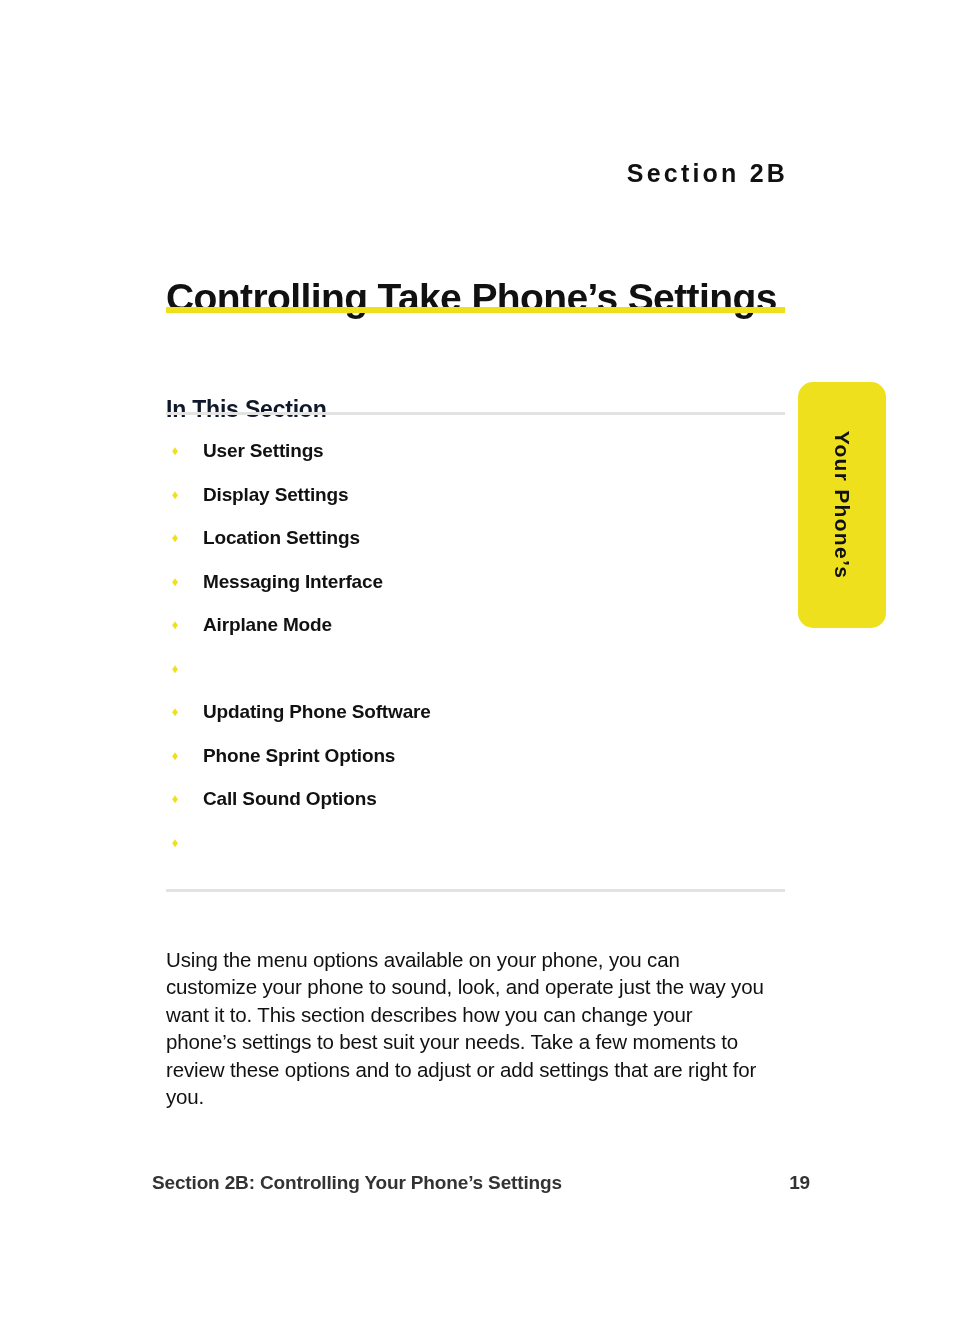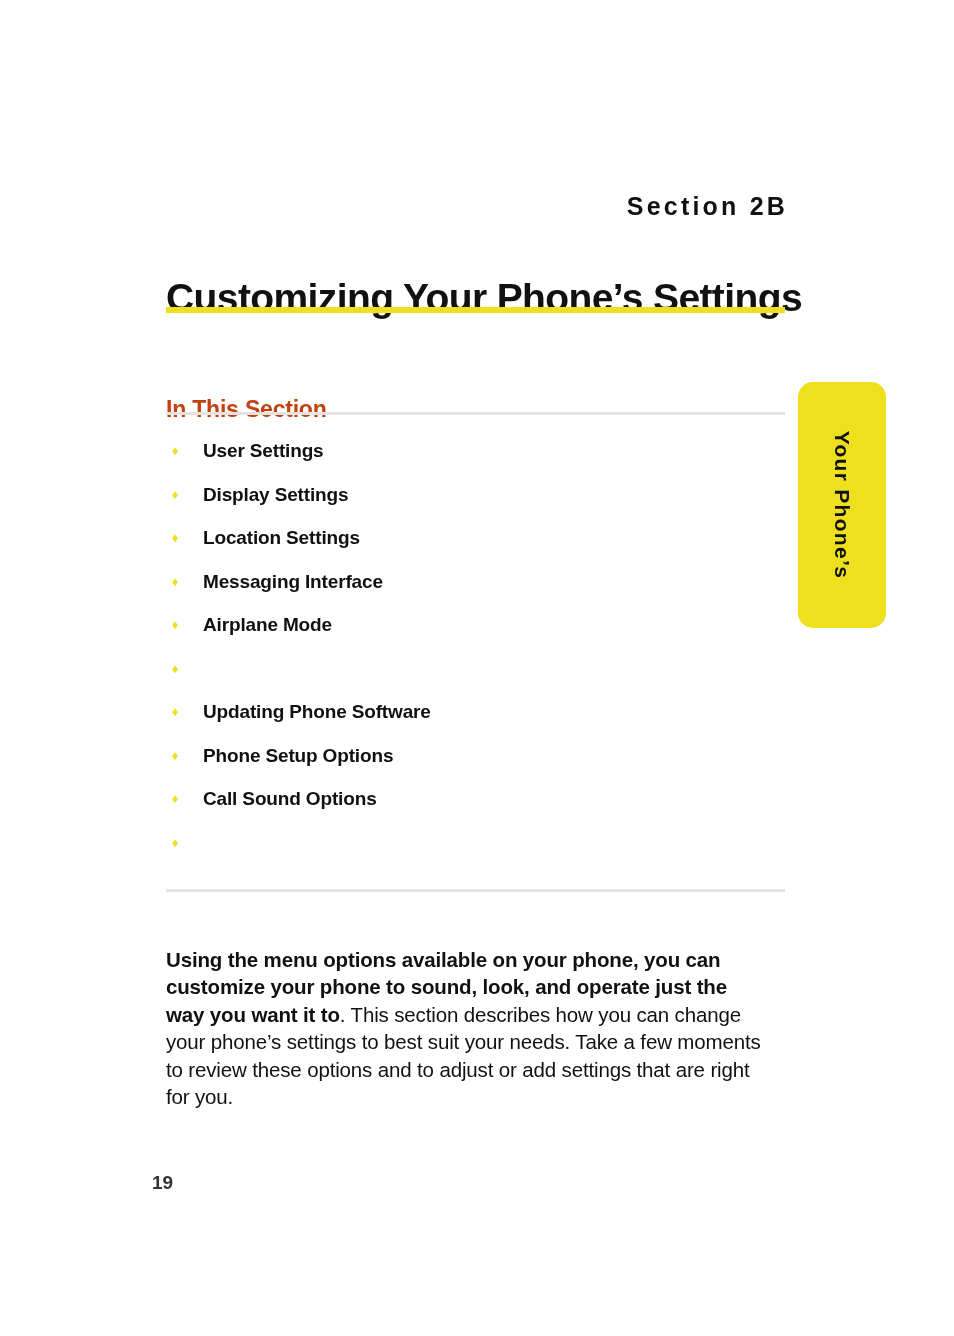--- a/index.html
+++ b/index.html
@@ -28,21 +28,20 @@
     left: 166px;
     top: 160px;
     width: 622px;
     text-align: right;
     font-size: 25px;
     font-weight: bold;
     letter-spacing: 3.2px;
     color: #111111;
     line-height: 1.1;
     white-space: nowrap;
-    margin-top: 33px;
   }
 
   
   .chapter-title {
     position: absolute;
     left: 166px;
     top: 250px;
     width: 680px;
     font-size: 39px;
     font-weight: bold;
@@ -61,21 +60,21 @@
     background: #EFE01E;
   }
 
   
   .its-heading {
     position: absolute;
     left: 166px;
     top: 377px;
     font-size: 23px;
     font-weight: bold;
-    color: #c2410c;
+    color: #0f172a;
     letter-spacing: -0.2px;
     line-height: 1.15;
     white-space: nowrap;
   }
 
   .rule-gray {
     position: absolute;
     left: 166px;
     width: 619px;
     height: 3px;
@@ -121,21 +120,21 @@
     position: absolute;
     left: 166px;
     top: 925px;
     width: 600px;
     font-size: 20.5px;
     line-height: 27.6px;
     color: #111111;
     letter-spacing: -0.15px;
   }
   .intro b {
-    font-weight: bold;
+    font-weight: normal;
   }
 
   
   .side-tab {
     position: absolute;
     left: 798px;
     top: 382px;
     width: 88px;
     height: 246px;
     background: #EFE01E;
@@ -171,21 +170,21 @@
     white-space: nowrap;
   }
 </style>
 </head>
 <body>
 
 <div class="page">
 
   <div class="section-eyebrow">Section 2B</div>
 
-  <h1 class="chapter-title">Customizing Your Phone’s Settings</h1>
+  <h1 class="chapter-title">Controlling Take Phone’s Settings</h1>
 
   <div class="title-rule"></div>
 
   <h2 class="its-heading">In This Section</h2>
 
   <div class="rule-gray rule-top"></div>
 
   <ul class="toc-list">
     <li class="toc-item">
       <span class="toc-bullet">♦</span>
@@ -209,36 +208,37 @@
     </li>
     <li class="toc-item">
       <span class="toc-bullet">♦</span>
     </li>
     <li class="toc-item">
       <span class="toc-bullet">♦</span>
       <span>Updating Phone Software</span>
     </li>
     <li class="toc-item">
       <span class="toc-bullet">♦</span>
-      <span>Phone Setup Options</span>
+      <span>Phone Sprint Options</span>
     </li>
     <li class="toc-item">
       <span class="toc-bullet">♦</span>
       <span>Call Sound Options</span>
     </li>
     <li class="toc-item">
       <span class="toc-bullet">♦</span>
     </li>
   </ul>
 
   <div class="rule-gray rule-bottom"></div>
 
   <p class="intro"><b>Using the menu options available on your phone, you can customize your phone to sound, look, and operate just the way you want it to</b><span>. This section describes how you can change your phone’s settings to best suit your needs. Take a few moments to review these options and to adjust or add settings that are right for you.</span></p>
 
   <div class="side-tab">
     <span class="side-tab-label">Your Phone’s</span>
   </div>
 
   <div class="footer">
+    <span>Section 2B: Controlling Your Phone’s Settings</span>
     <span>19</span>
   </div>
 
 </div>
 
 </body></html>

